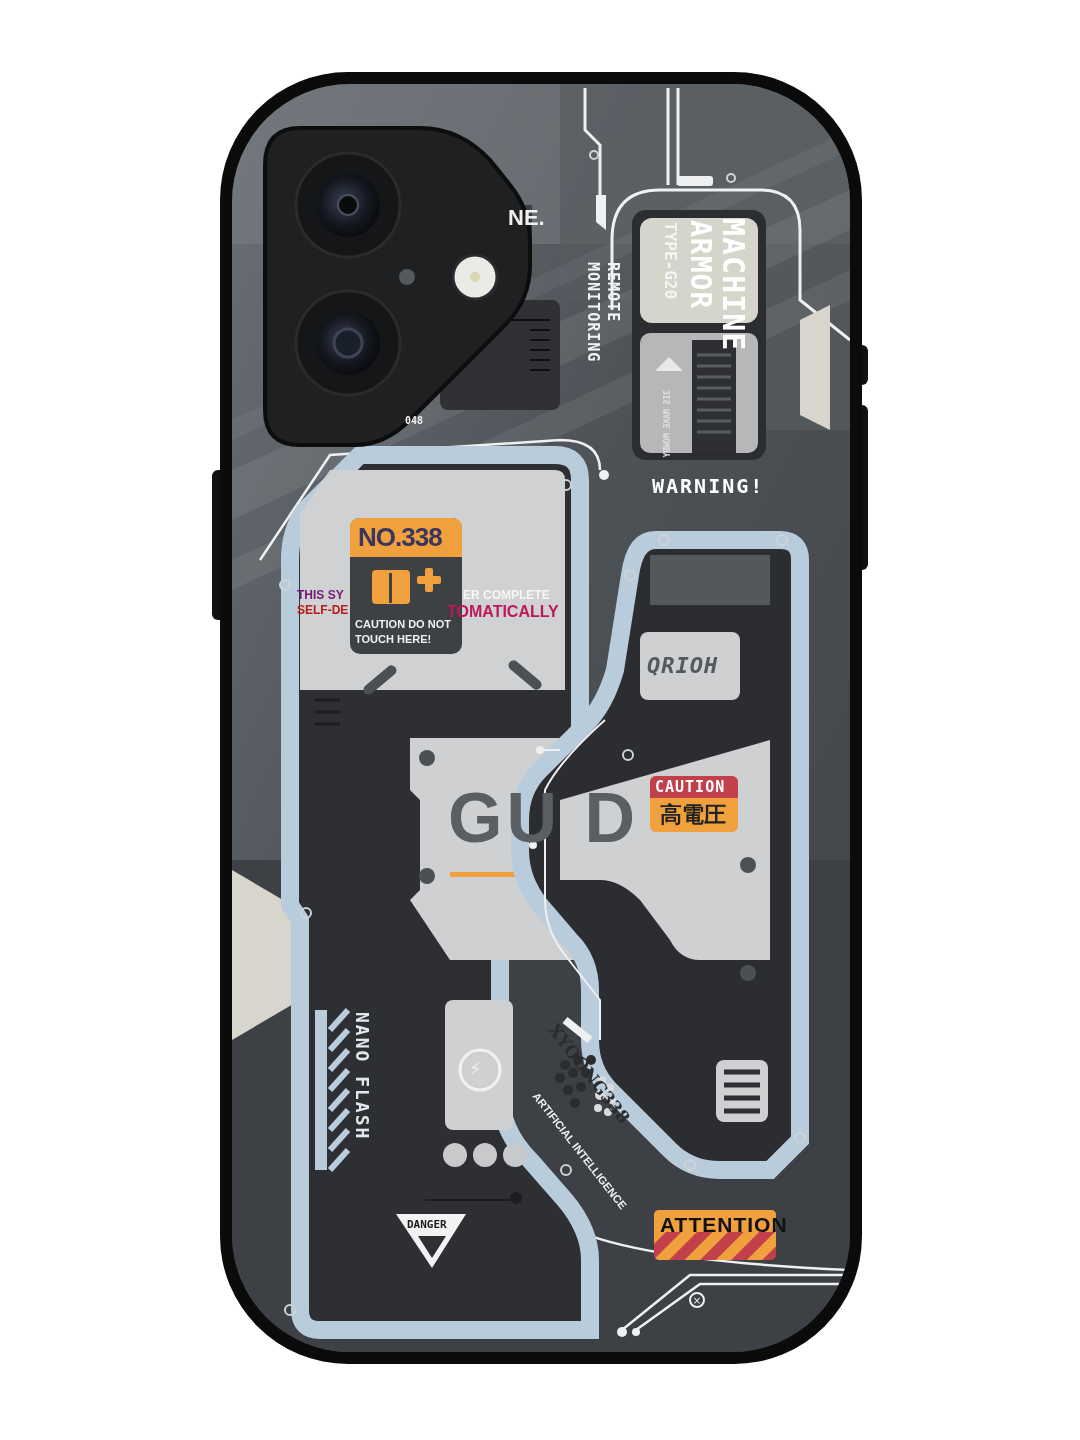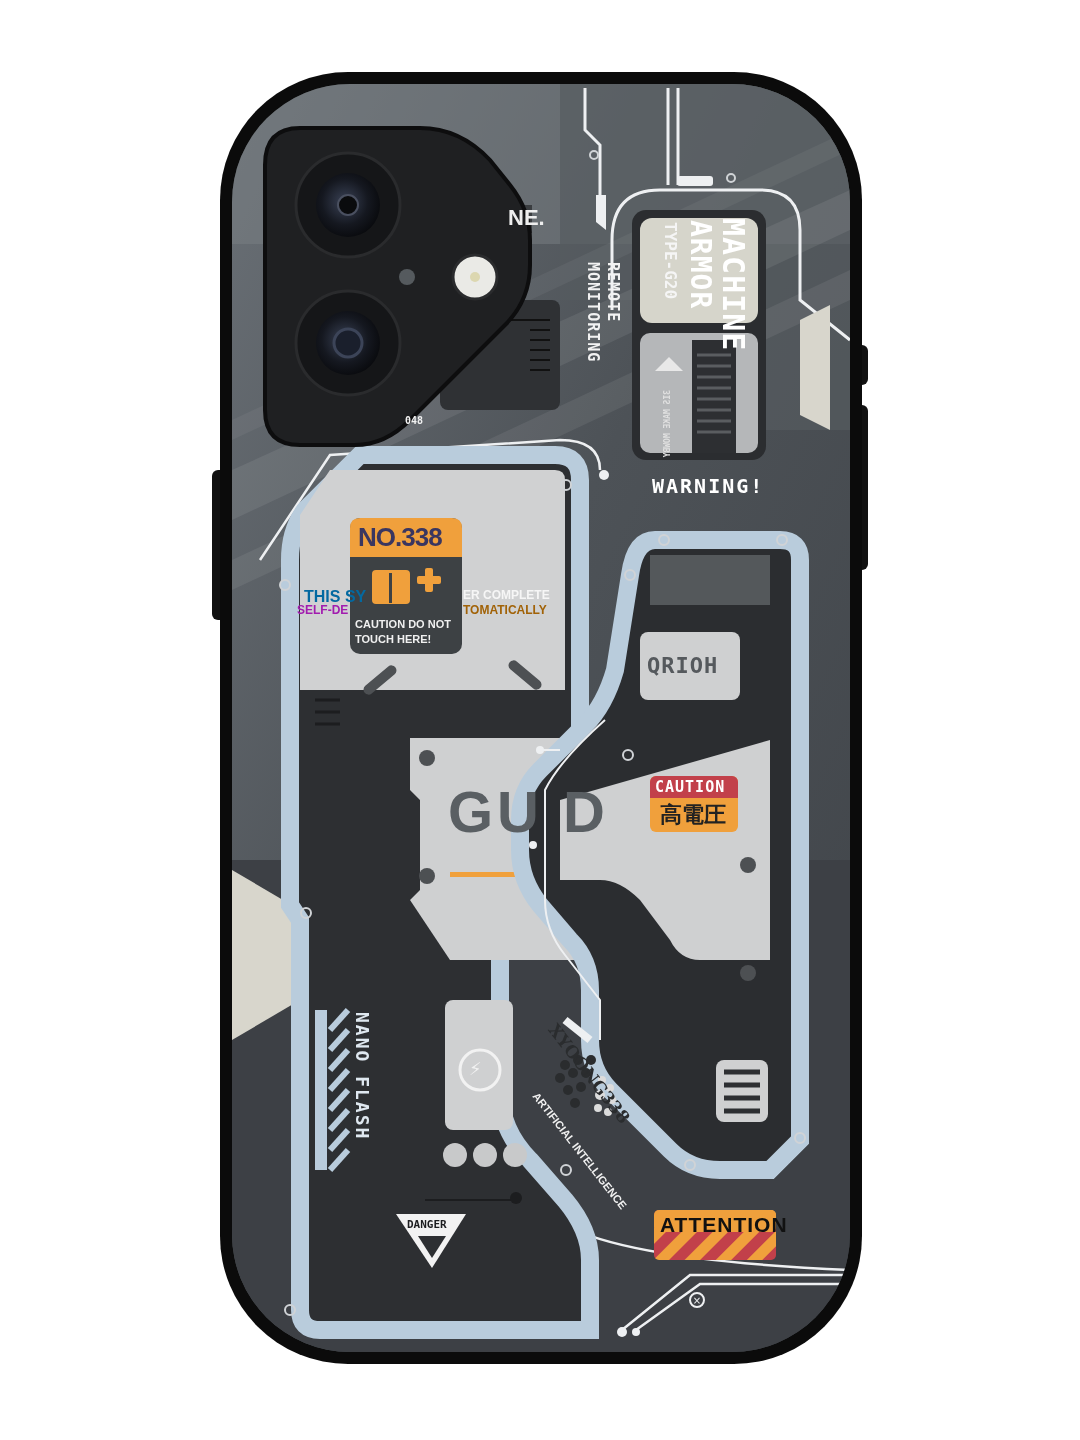--- a/index.html
+++ b/index.html
@@ -239,28 +239,28 @@
 <div class="txt vert" style="left:686px;top:220px;font-size:28px;line-height:28px;color:#ffffff;letter-spacing:1px;">ARMOR</div>
 <div class="txt vert" style="left:661px;top:222px;font-size:16px;line-height:18px;color:#f5f5f5;">TYPE-G20</div>
 <div class="txt vert" style="left:663px;top:390px;font-size:8px;color:#e0e0e0;transform:scaleX(-1);">3IS MAKE MOWBY</div>
 
 <div class="txt" style="left:652px;top:474px;font-size:20px;letter-spacing:2px;color:#ffffff;">WARNING!</div>
 
 <div class="txt sans" style="left:358px;top:522px;font-size:26px;color:#3a3660;letter-spacing:-1px;">NO.338</div>
 <div class="txt sans" style="left:355px;top:618px;font-size:11px;color:#f0f0f0;">CAUTION DO NOT</div>
 <div class="txt sans" style="left:355px;top:633px;font-size:11px;color:#f0f0f0;">TOUCH HERE!</div>
 
-<div class="txt sans" style="left:304px;top:588px;font-size:16px;color:#0369a1;">THIS SY</div>
+<div class="txt sans" style="left:297px;top:588px;font-size:12px;color:#701a75;">THIS SY</div>
 <div class="txt sans" style="left:463px;top:588px;font-size:12px;color:#f6f6f6;">ER COMPLETE</div>
-<div class="txt sans" style="left:297px;top:603px;font-size:12px;color:#a21caf;">SELF-DE</div>
-<div class="txt sans" style="left:463px;top:603px;font-size:12px;color:#a16207;">TOMATICALLY</div>
-
-<div class="txt" style="left:647px;top:653px;font-size:22px;color:#55595d;letter-spacing:1px;">QRIOH</div>
-
-<div class="txt sans" style="left:448px;top:778px;font-size:58px;color:#5a5f63;letter-spacing:4px;">GU  D</div>
+<div class="txt sans" style="left:297px;top:603px;font-size:12px;color:#b91c1c;">SELF-DE</div>
+<div class="txt sans" style="left:447px;top:603px;font-size:16px;color:#be185d;">TOMATICALLY</div>
+
+<div class="txt" style="left:647px;top:653px;font-size:22px;color:#55595d;letter-spacing:1px;font-style:italic;">QRIOH</div>
+
+<div class="txt sans" style="left:448px;top:778px;font-size:70px;color:#5a5f63;letter-spacing:4px;">GU  D</div>
 
 <div class="txt" style="left:655px;top:778px;font-size:15px;color:#ffffff;letter-spacing:1px;">CAUTION</div>
 <div class="txt" style="left:660px;top:800px;font-size:22px;color:#222222;font-family:'DejaVu Sans',sans-serif;">高電圧</div>
 
 <div class="txt" style="left:560px;top:1020px;font-size:17px;color:#2a2c2e;transform:rotate(52deg);transform-origin:left top;font-family:'DejaVu Serif',serif;">XYOONG338</div>
 <div class="txt sans" style="left:540px;top:1090px;font-size:11px;color:#f0f0f0;transform:rotate(52deg);transform-origin:left top;">ARTIFICIAL INTELLIGENCE</div>
 
 <div class="txt vert" style="left:352px;top:1012px;font-size:18px;color:#dfe8f0;letter-spacing:2px;">NANO FLASH</div>
 
 <div class="txt" style="left:469px;top:1058px;font-size:18px;color:#f2f2f2;font-family:'DejaVu Sans',sans-serif;">⚡</div>

